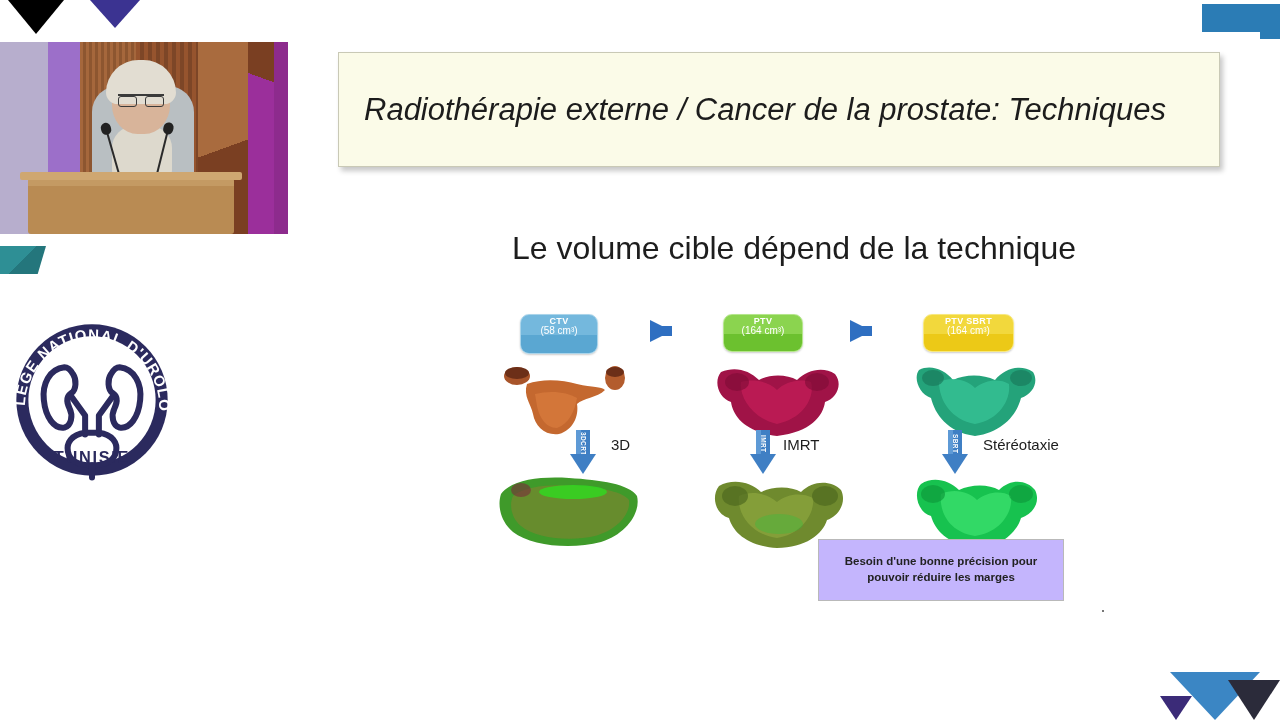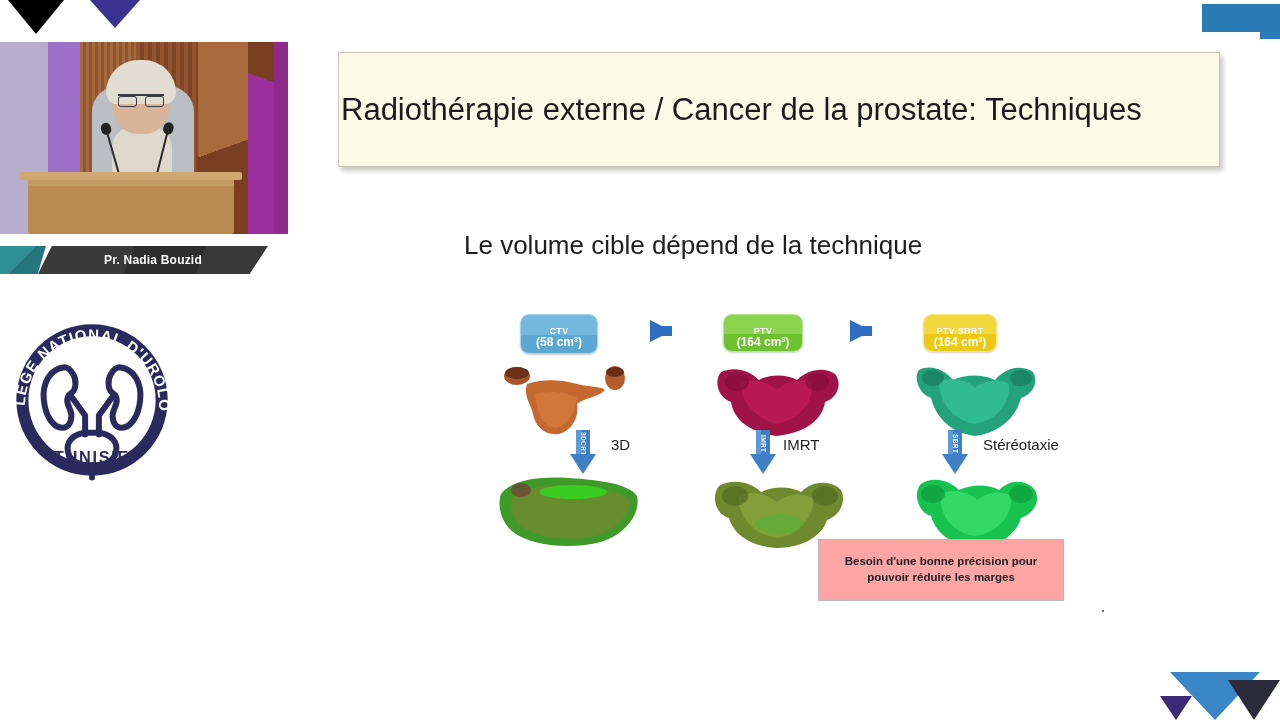--- a/index.html
+++ b/index.html
@@ -153,56 +153,57 @@
   
   #slide-title-box {
     position: absolute; left: 338px; top: 52px;
     width: 882px; height: 115px;
     background: #fbfbe8;
     border: 1px solid #c9c9b6;
     box-shadow: 3px 4px 5px rgba(0,0,0,.22);
     display: flex; align-items: center;
   }
   #slide-title {
-    font-size: 31px; color: #1c1c1c; padding-left: 2px;
+    font-size: 31px; color: #1c1c1c; padding-left: 25px;
     font-family: "Liberation Sans", sans-serif; font-weight: 400;
     white-space: nowrap;
+    font-style: italic;
   }
 
   
   #slide-subtitle {
-    position: absolute; left: 464px; top: 230px;
-    font-size: 26px; color: #1d1d1d;
+    position: absolute; left: 512px; top: 230px;
+    font-size: 32px; color: #1d1d1d;
     font-family: "Liberation Sans", sans-serif;
     white-space: nowrap;
   }
 
   
   #diagram { position: absolute; left: 455px; top: 300px; width: 680px; height: 330px; }
   .col { position: absolute; top: 0; width: 200px; }
   #col-3d { left: 20px; }
   #col-imrt { left: 230px; }
   #col-sbrt { left: 430px; }
 
   .vol-chip {
     position: absolute; top: 14px;
     border-radius: 9px; text-align: center;
     color: #ffffff; line-height: 1.05;
-    padding-top: 12px;
+    padding-top: 2px;
     box-shadow: 0 1px 2px rgba(0,0,0,.2);
     filter: blur(.25px);
   }
   .vol-chip .v-name { font-size: 9px; font-weight: bold; display: block; letter-spacing: .3px; }
-  .vol-chip .v-sub { font-size: 12px; font-weight: bold; display: block; }
+  .vol-chip .v-sub { font-size: 10px; font-weight: normal; display: block; }
   #chip-ctv { left: 45px; width: 78px; height: 40px;
     background: linear-gradient(180deg,#74b8dd 0 52%,#5aa7d2 52% 100%); border: 1px solid #aad4ea; }
   #chip-ptv { left: 38px; width: 80px; height: 38px;
     background: linear-gradient(180deg,#8bd44f 0 52%,#6cc12f 52% 100%); border: 1px solid #b5e68c;
     color: #ffffff; }
-  #chip-ptv-sbrt { left: 38px; width: 74px; height: 38px;
+  #chip-ptv-sbrt { left: 38px; width: 91px; height: 38px;
     background: linear-gradient(180deg,#f2d83c 0 52%,#ecc917 52% 100%); border: 1px solid #f7e87f;
     color: #ffffff; }
 
   
   .chip-arrow {
     position: absolute; top: 20px; width: 0; height: 0;
     border-top: 11px solid transparent;
     border-bottom: 11px solid transparent;
     border-left: 22px solid #2f6fc1;
   }
@@ -250,21 +251,21 @@
   #name-3d { left: 136px; }
   #arrow-imrt { left: 68px; }
   #name-imrt { left: 98px; }
   #arrow-sbrt { left: 60px; }
   #name-sbrt { left: 98px; }
 
   
   #note-box {
     position: absolute; left: 818px; top: 539px;
     width: 246px; height: 62px;
-    background: #fca5a5; border: 1px solid #b9b9b9;
+    background: #c4b5fd; border: 1px solid #b9b9b9;
     display: flex; align-items: center; justify-content: flex-end;
     text-align: center; padding: 0 8px;
   }
   #note-text {
     font-size: 11.5px; line-height: 1.35; color: #222222;
     font-weight: bold; font-family: "Liberation Sans", sans-serif;
   }
   #note-dot {
     position: absolute; left: 1102px; top: 610px;
     width: 2px; height: 2px; background: #777;
@@ -296,23 +297,20 @@
     <div id="speaker-head"></div>
     <div id="speaker-hijab"></div>
     <div id="speaker-glasses"></div>
     <div class="mic" id="mic-left"></div>
     <div class="mic" id="mic-right"></div>
     <div id="speaker-podium"></div>
   </div>
 
   <div id="name-badge-wrap">
     <div id="name-badge-accent"></div>
-    <div id="name-badge">
-      <span id="name-badge-label">Pr. Nadia Bouzid</span>
-    </div>
   </div>
 
   <div id="logo">
     <svg viewBox="0 0 200 200" width="172" height="200">
       <defs>
         <path id="arcpath" d="M 22 108 A 78 78 0 0 1 178 108" fill="none"></path>
       </defs>
       <circle cx="100" cy="100" r="88" fill="#2b2a5e"></circle>
       <circle cx="100" cy="100" r="74" fill="#ffffff"></circle>
       <text font-family="Liberation Sans, sans-serif" font-size="17.5" font-weight="bold" fill="#ffffff" letter-spacing="1.1">

